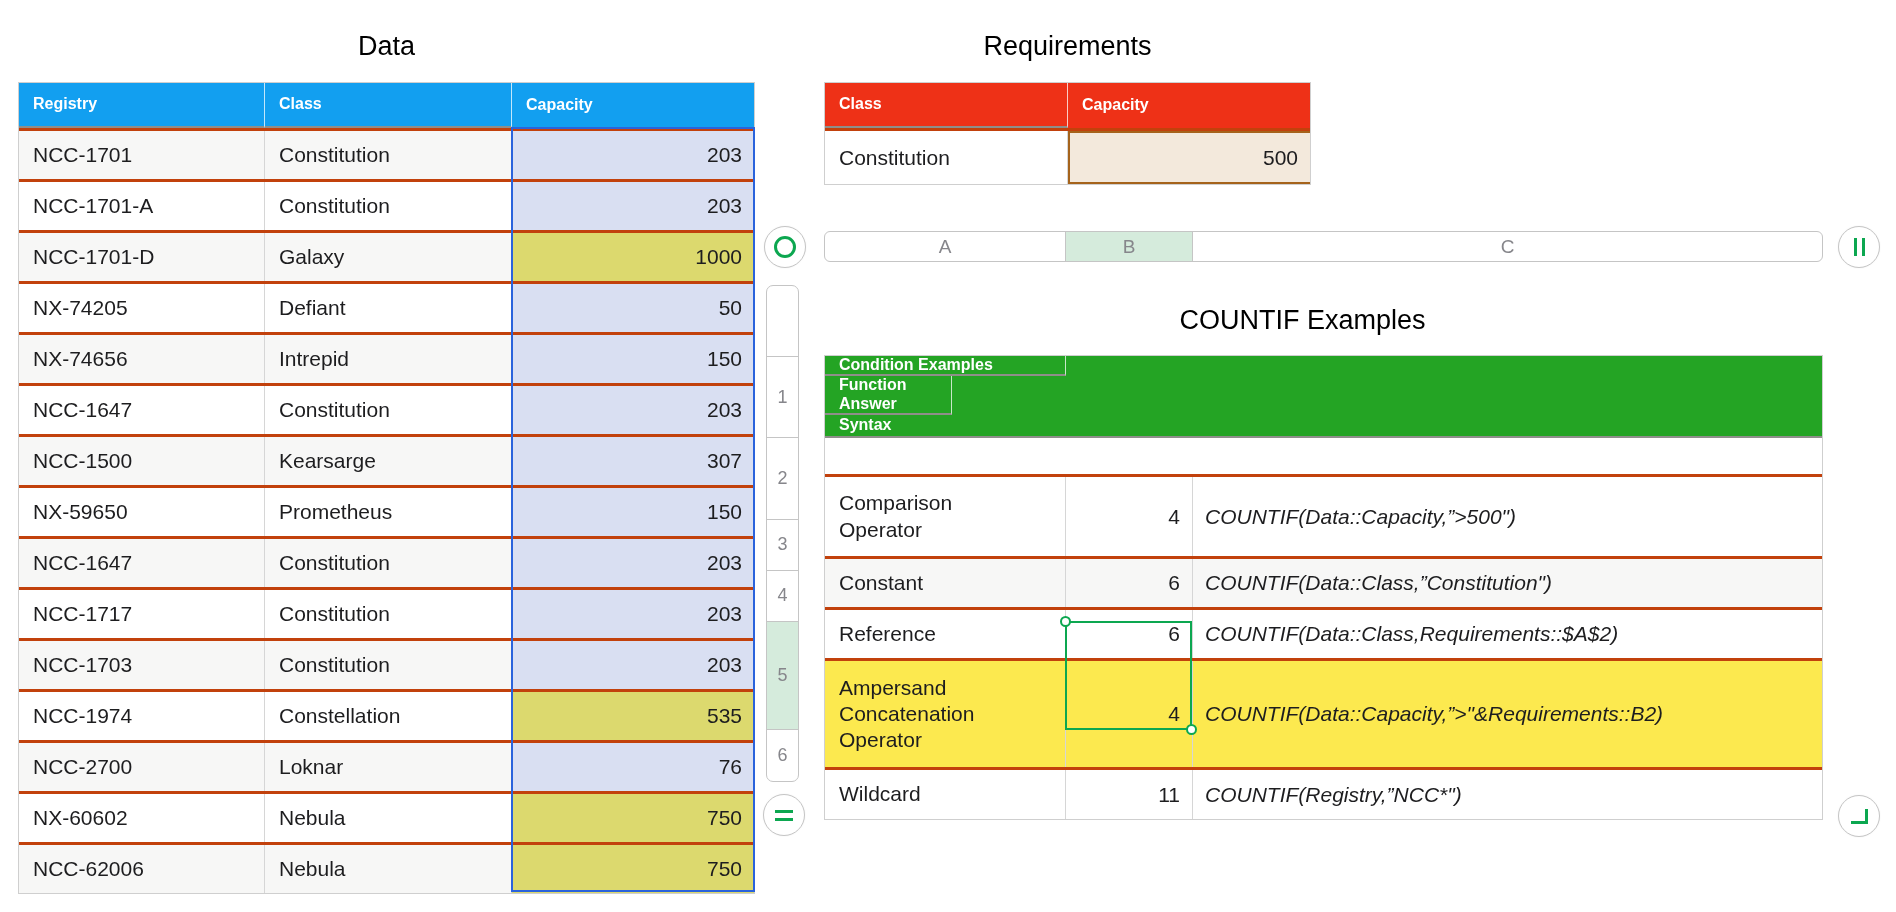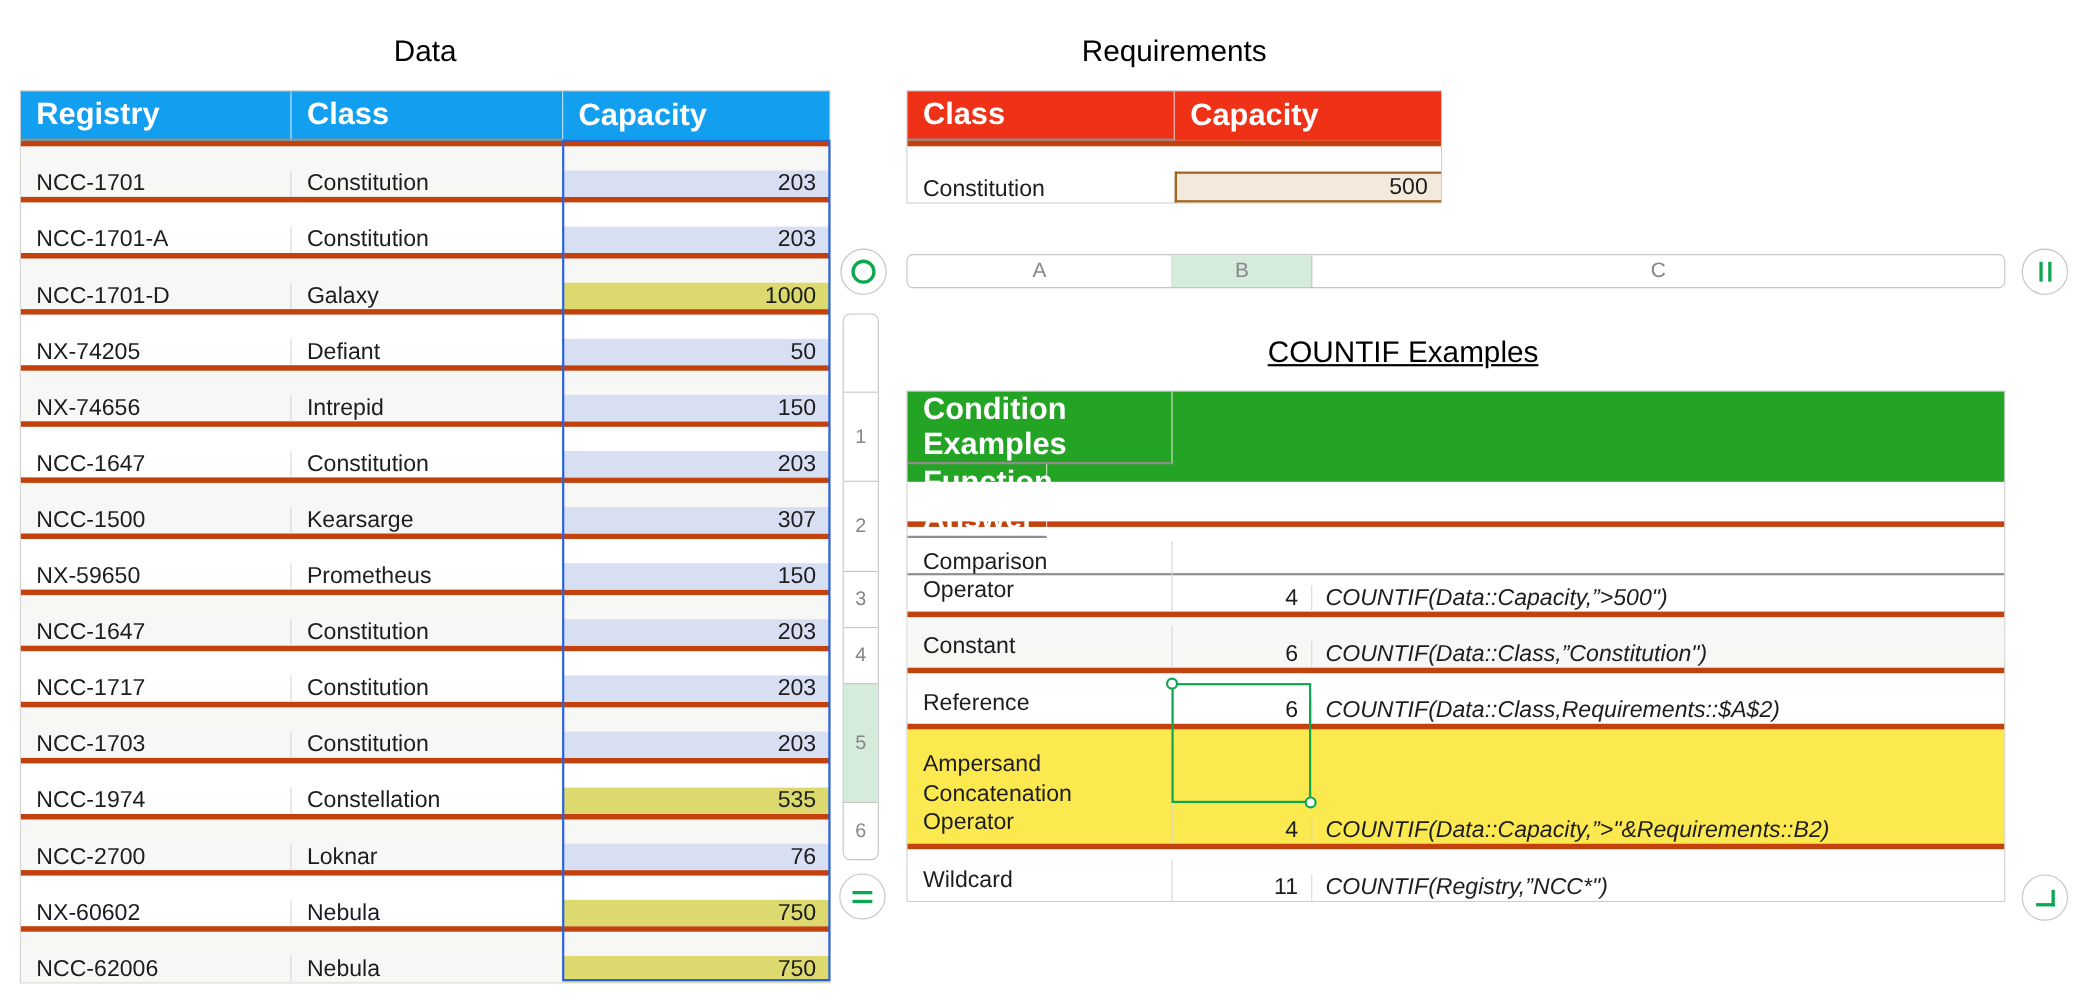--- a/index.html
+++ b/index.html
@@ -9,33 +9,33 @@
     -webkit-font-smoothing:antialiased;
   }
   .title{
     position:absolute;font-size:27px;font-weight:500;color:#000;text-align:center;line-height:32px;
   }
   
   .tbl{position:absolute;box-sizing:border-box;background:#fff;border:1px solid #cfcfcf;}
   .hrow,.dr{display:flex;box-sizing:border-box;}
   .hcell{
     box-sizing:border-box;display:flex;align-items:center;
-    font-weight:bold;color:#fff;font-size:28px;line-height:1.15;
+    font-weight:bold;color:#fff;font-size:16px;line-height:1.15;
     padding:0 10px 0 14px;border-right:1px solid rgba(255,255,255,.75);
     border-bottom:2px solid #8f8e8a;
   }
   .hcell:last-child{border-right:none;}
   .hcell.no-hb{border-bottom:none;}
   .cell{
     box-sizing:border-box;display:flex;align-items:center;
     font-size:21px;color:#1d1d1f;padding:0 10px 0 14px;
     border-right:1px solid #d6d6d6;
   }
   .cell:last-child{border-right:none;}
-  .dr{border-top:5px solid #c2410c;align-items:flex-end;}
+  .dr{border-top:3px solid #c2410c;}
   .dr:first-child{border-top:none;}
   .num{justify-content:flex-end;padding:0 12px 0 10px;}
   
   .data{left:18px;top:82px;width:737px;}
   .data .hrow{height:45px;background:var(--header_blue,#129ff0);}
   .data .dr{height:51px;}
   .data .dr:nth-child(even){background:var(--alt_row,#f7f7f6);}
   .w1{width:246px;}.w2{width:247px;}.w3{flex:1;}
   .capcell{background:var(--lavender,#d9dff2);}
   .capcell.hl{background:var(--olive,#dcd96e);padding-left:25px;}
@@ -111,21 +111,21 @@
   .countif .alt{background:var(--alt_row,#f7f7f6);}
   .countif .yellow{background:var(--row_yellow,#fce94f);}
 </style>
 </head>
 <body>
 
 <div class="page">
 
   <div class="title" style="left:18px;top:30px;width:737px;">Data</div>
   <div class="title" style="left:824px;top:30px;width:487px;">Requirements</div>
-  <div class="title" style="left:776px;top:304px;width:999px;text-decoration:underline;">COUNTIF Examples</div>
+  <div class="title" style="left:803px;top:304px;width:999px;">COUNTIF Examples</div>
 
   <div class="tbl data">
     <div class="hrow">
       <div class="hcell w1">Registry</div>
       <div class="hcell w2">Class</div>
       <div class="hcell w3 no-hb">Capacity</div>
     </div>
     <div class="dr">
       <div class="cell w1">NCC-1701</div>
       <div class="cell w2">Constitution</div>

